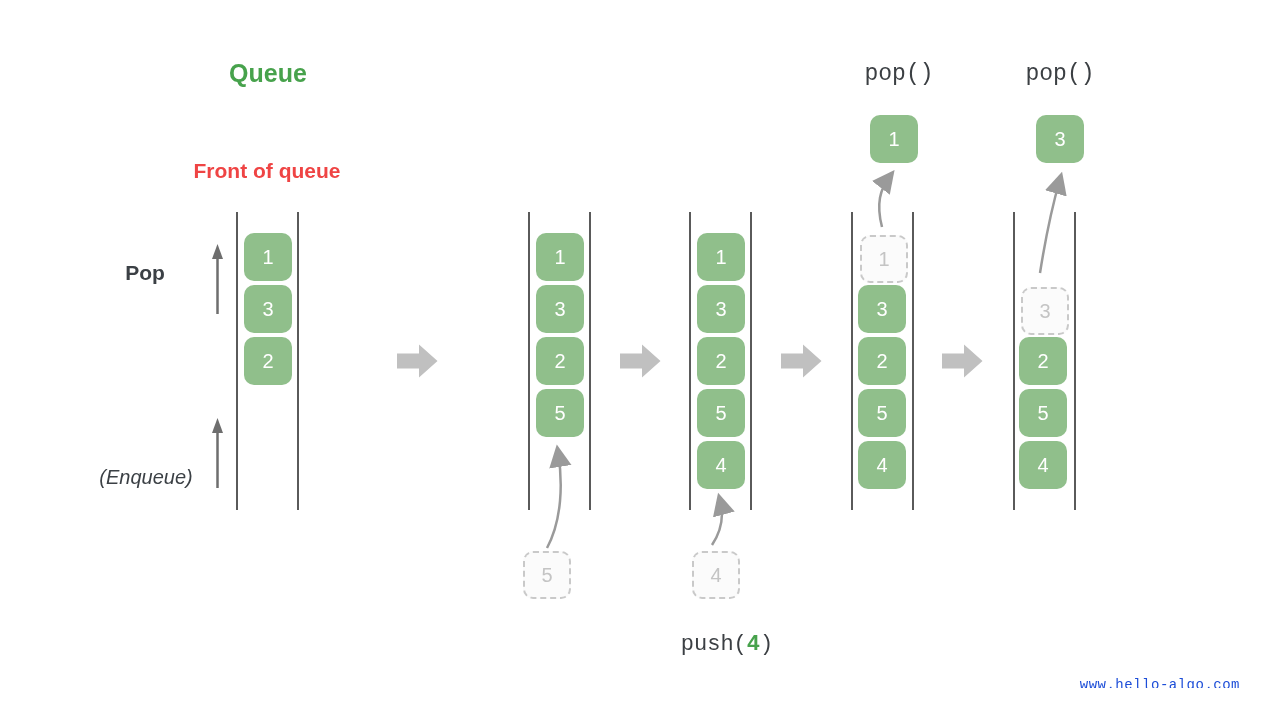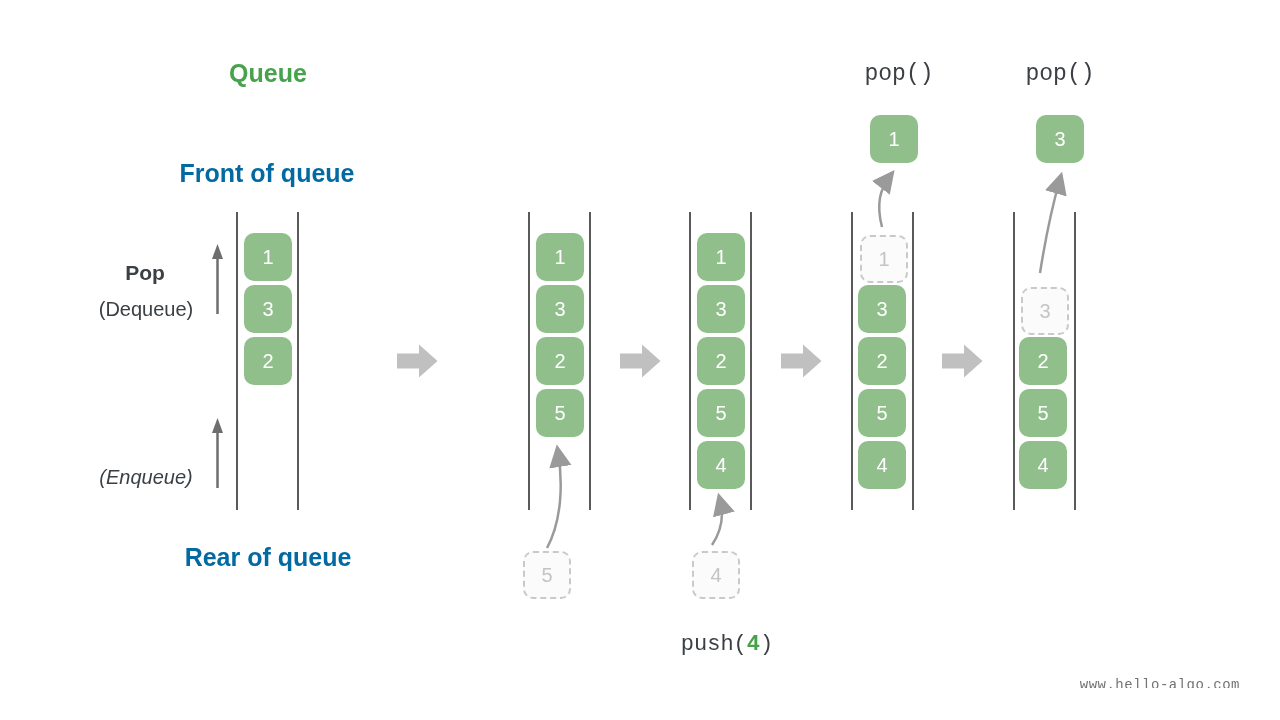--- a/index.html
+++ b/index.html
@@ -3,53 +3,51 @@
 <meta charset="utf-8">
 <style>
   html,body{margin:0;padding:0;}
   body{background:#ffffff;font-family:"Liberation Sans",sans-serif;}
   #canvas{position:relative;width:1280px;height:688px;background:#ffffff;overflow:hidden;}
 
   .abs{position:absolute;}
   .ctr{text-align:center;}
 
   .title{width:200px;font-size:25px;font-weight:bold;color:#47A24C;}
-  .heading{width:300px;font-size:25px;font-weight:bold;color:#0369a1;}
+  .heading{width:300px;font-size:21px;font-weight:bold;color:#ef4444;}
   .side-label{width:200px;font-size:21px;font-weight:bold;color:#3B4045;}
   .side-sub{width:200px;font-size:20px;font-weight:normal;color:#3B4045;}
 
   .mono{font-family:Liberation Mono, monospace;}
   .op-label{width:160px;font-size:23px;color:#3B3F43;}
   .push-label{width:160px;font-size:22px;color:#3B3F43;}
   .push-arg{color:#47A24C;font-weight:bold;}
 
   .rail{width:2px;height:298px;background:#5A5A5A;}
 
   .qbox{width:48px;height:48px;border-radius:10px;background:#90BF8B;
         display:flex;align-items:center;justify-content:center;
         color:#ffffff;font-size:20px;font-weight:500;}
   .qbox-dashed{width:44px;height:44px;border:2px dashed #C9C9C9;border-radius:10px;
         background:#FBFBFB;display:flex;align-items:center;justify-content:center;
         color:#C4C4C4;font-size:20px;font-weight:500;}
 
-  .watermark{width:200px;text-align:right;font-size:14px;color:#737373;letter-spacing:0.5px;}
+  .watermark{width:200px;text-align:right;font-size:14px;color:#1d4ed8;letter-spacing:0.5px;}
 
   svg{position:absolute;left:0;top:0;pointer-events:none;}
 </style>
 </head>
 <body>
 
 <div id="canvas">
 
   <div class="abs ctr title" style="left:168px;top:59px;">Queue</div>
   <div class="abs ctr heading" style="left:117px;top:159px;">Front of queue</div>
   <div class="abs ctr side-label" style="left:45px;top:261px;">Pop</div>
-  <div class="abs ctr side-sub" style="left:46px;top:298px;">(Dequeue)</div>
   <div class="abs ctr side-sub" style="left:46px;top:466px;font-style:italic;">(Enqueue)</div>
-  <div class="abs ctr heading" style="left:118px;top:543px;">Rear of queue</div>
 
   <div class="abs ctr mono op-label" style="left:819px;top:61px;">pop()</div>
   <div class="abs ctr mono op-label" style="left:980px;top:61px;">pop()</div>
   <div class="abs ctr mono push-label" style="left:647px;top:632px;text-align:center;"><span>push(</span><span class="push-arg">4</span><span>)</span></div>
 
   <div class="abs rail" style="left:236px;top:212px;"></div>
   <div class="abs rail" style="left:297px;top:212px;"></div>
   <div class="abs qbox" style="left:244px;top:233px;">1</div>
   <div class="abs qbox" style="left:244px;top:285px;">3</div>
   <div class="abs qbox" style="left:244px;top:337px;">2</div>

